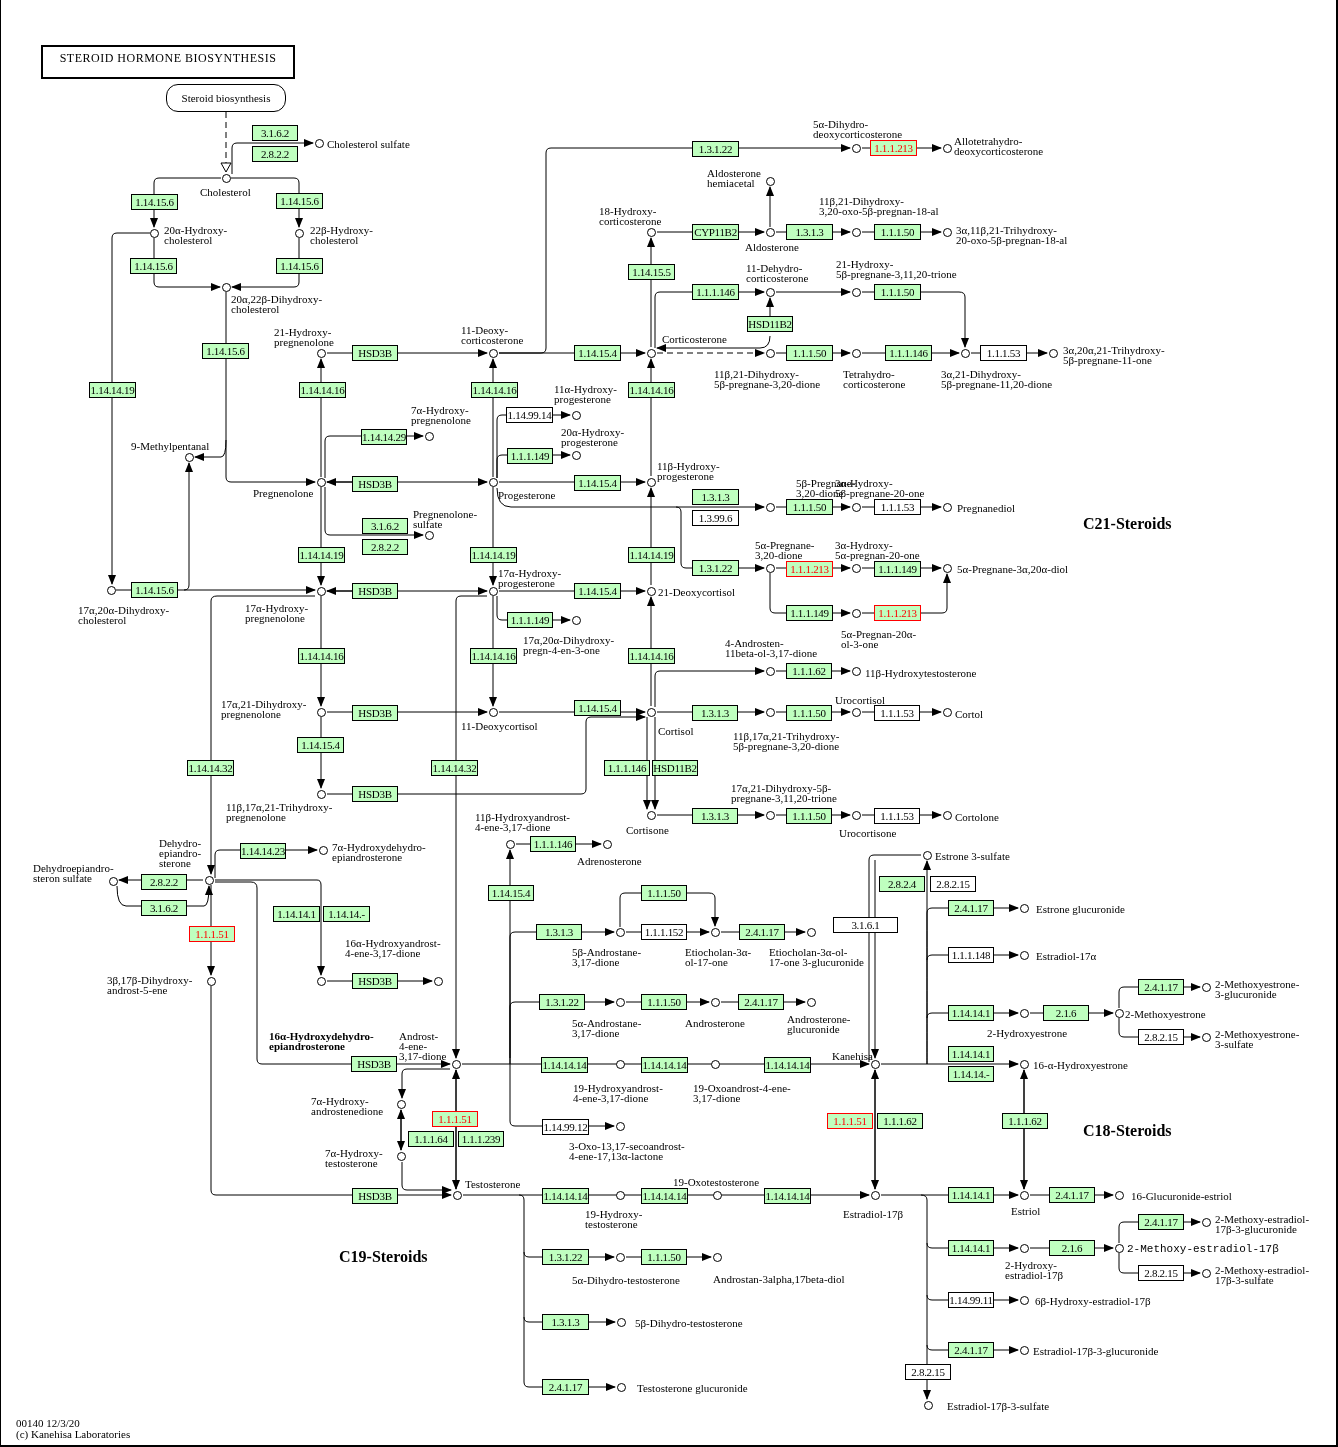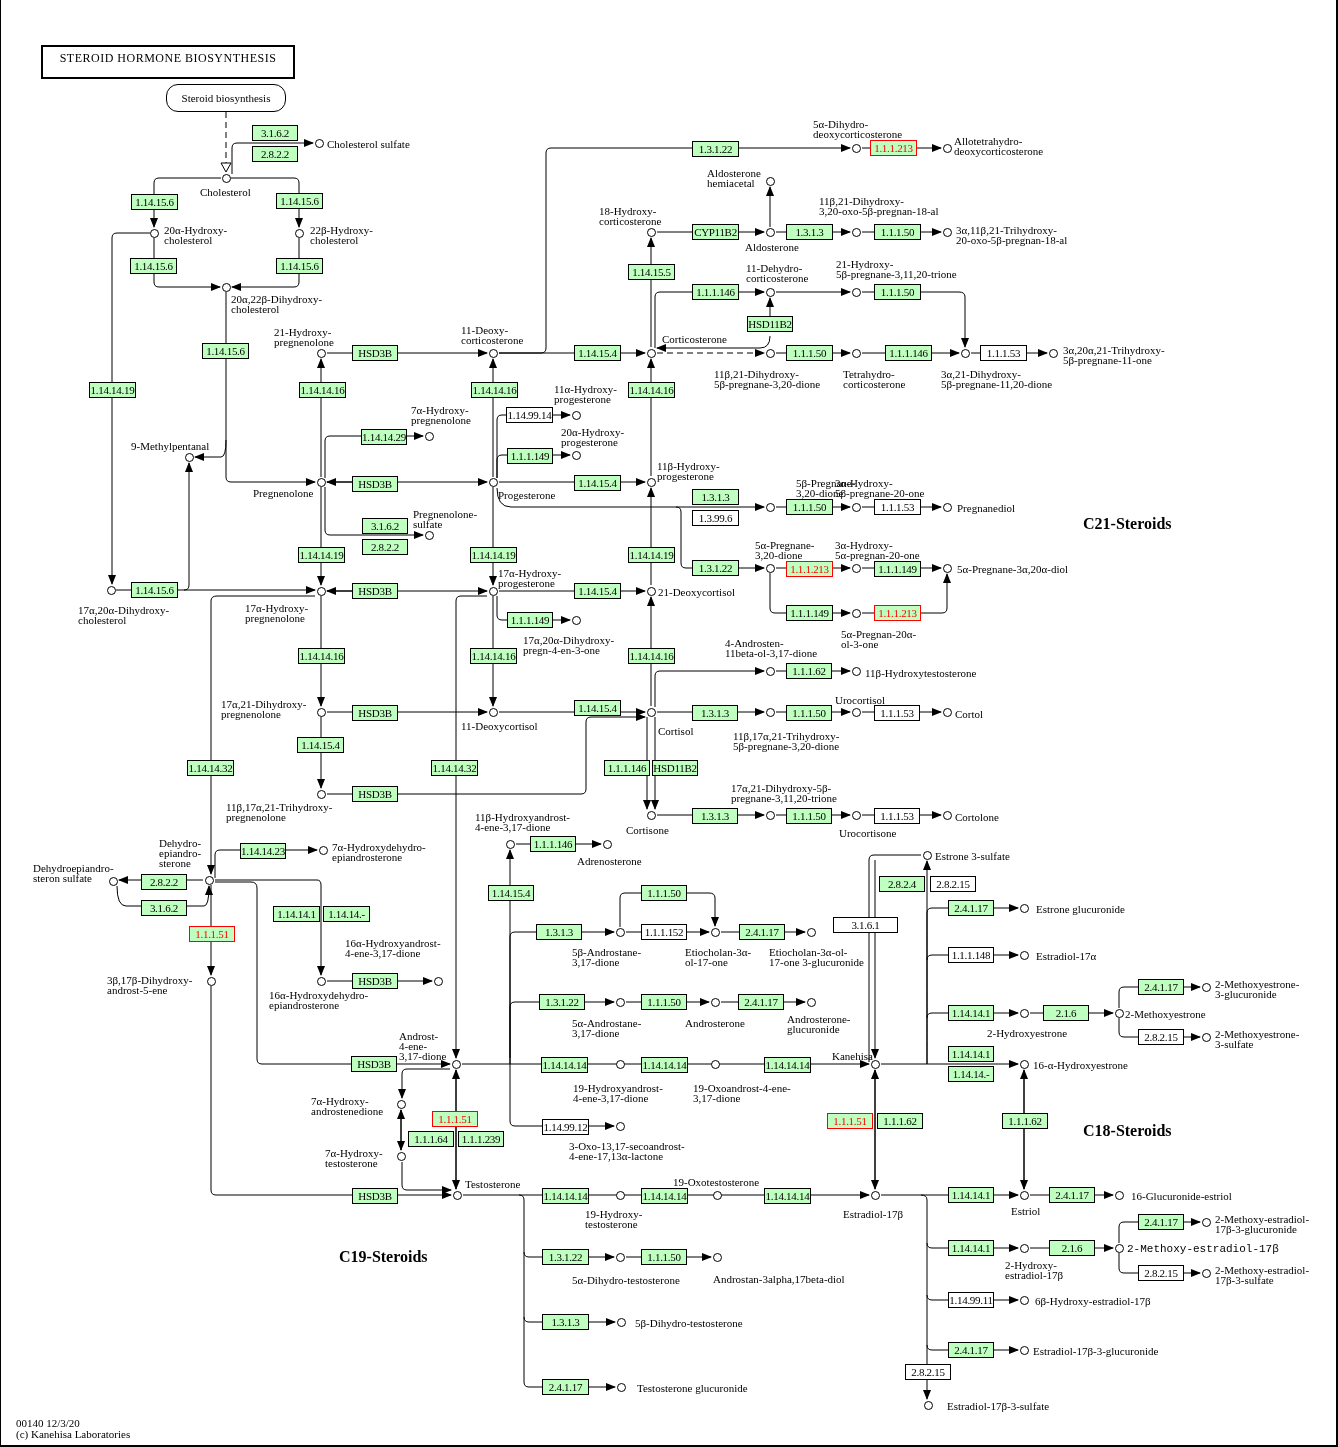--- a/index.html
+++ b/index.html
@@ -319,21 +319,21 @@
       <div class="cpd" style="left: 108px; top: 877px;"></div>
       <div class="lbl" style="left: 32px; top: 863px;">Dehydroepiandro-
 steron sulfate</div>
       <div class="cpd" style="left: 318px; top: 846px;"></div>
       <div class="lbl" style="left: 331px; top: 842px;">7α-Hydroxydehydro-
 epiandrosterone</div>
       <div class="cpd" style="left: 206px; top: 977px;"></div>
       <div class="lbl" style="left: 106px; top: 975px;">3β,17β-Dihydroxy-
 androst-5-ene</div>
       <div class="cpd" style="left: 316px; top: 977px;"></div>
-      <div class="lbl" style="left: 268px; top: 990px;">16α-Hydroxydehydro-
+      <div class="lbl" style="left: 268px; top: 1031px; font-weight: bold;">16α-Hydroxydehydro-
 epiandrosterone</div>
       <div class="cpd" style="left: 433px; top: 977px;"></div>
       <div class="lbl" style="left: 344px; top: 938px;">16α-Hydroxyandrost-
 4-ene-3,17-dione</div>
       <div class="cpd" style="left: 505px; top: 840px;"></div>
       <div class="lbl" style="left: 474px; top: 812px;">11β-Hydroxyandrost-
 4-ene-3,17-dione</div>
       <div class="cpd" style="left: 602px; top: 840px;"></div>
       <div class="lbl" style="left: 576px; top: 856px;">Adrenosterone</div>
       <div class="cpd" style="left: 451px; top: 1060px;"></div>

